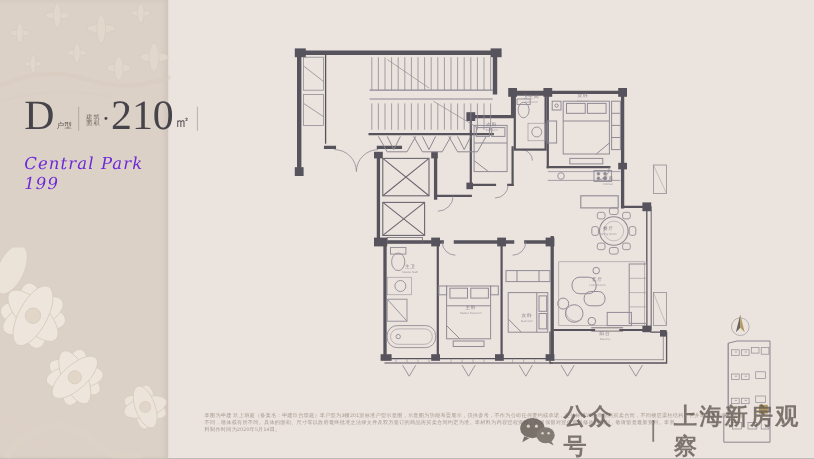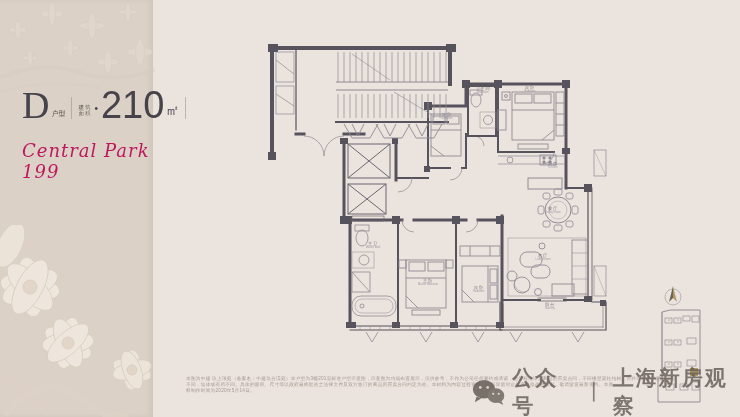--- a/index.html
+++ b/index.html
@@ -10,24 +10,24 @@
               background:#dcd1c7;box-shadow:inset -3px 0 4px rgba(90,70,50,.08);}
   .panel-svg{position:absolute;left:0;top:0;}
   .title-row{position:absolute;left:22px;top:88px;display:flex;align-items:flex-end;
              color:#46434b;white-space:nowrap;}
   .unit-d{font-family:"Liberation Serif",serif;font-size:38px;line-height:34px;}
   .unit-suffix{font-size:7px;color:#5c5750;margin:0 0 3px 2px;}
   .vdiv{width:1px;height:22px;background:#97908a;opacity:.55;margin:0 6px 3px 6px;}
   .area-cap{display:flex;flex-direction:column;font-size:5.5px;line-height:6px;
             color:#6b665f;margin-bottom:6px;letter-spacing:1px;}
   .bullet-dot{font-size:10px;line-height:10px;margin:0 3px 8px 3px;color:#46434b;}
-  .area-num{font-family:Liberation Sans, sans-serif;font-size:38px;line-height:34px;}
+  .area-num{font-family:Liberation Serif, serif;font-size:38px;line-height:34px;}
   .area-unit{font-family:"Liberation Serif",serif;font-size:14px;margin:0 0 2px 1px;}
   .project-name{position:absolute;left:22px;top:140px;font-family:"DejaVu Serif",serif;
-                font-style:italic;font-size:18px;color:#be185d;letter-spacing:1px;}
+                font-style:italic;font-size:15px;color:#6d28d9;letter-spacing:1px;}
   
   .plan-svg{position:absolute;left:252px;top:38px;}
   .room-label{position:absolute;width:60px;text-align:center;transform:scale(.7);
               transform-origin:center top;pointer-events:none;}
   .room-label .cn{display:block;font-size:6px;line-height:7px;color:#7f7a84;letter-spacing:1px;}
   .room-label .en{display:block;font-size:4.5px;line-height:5px;color:#a19ba5;
                   transform:scale(.85);transform-origin:center top;}
   .keyplan-svg{position:absolute;left:650px;top:282px;}
   
   .disclaimer{position:absolute;left:186px;top:375px;width:706px;

